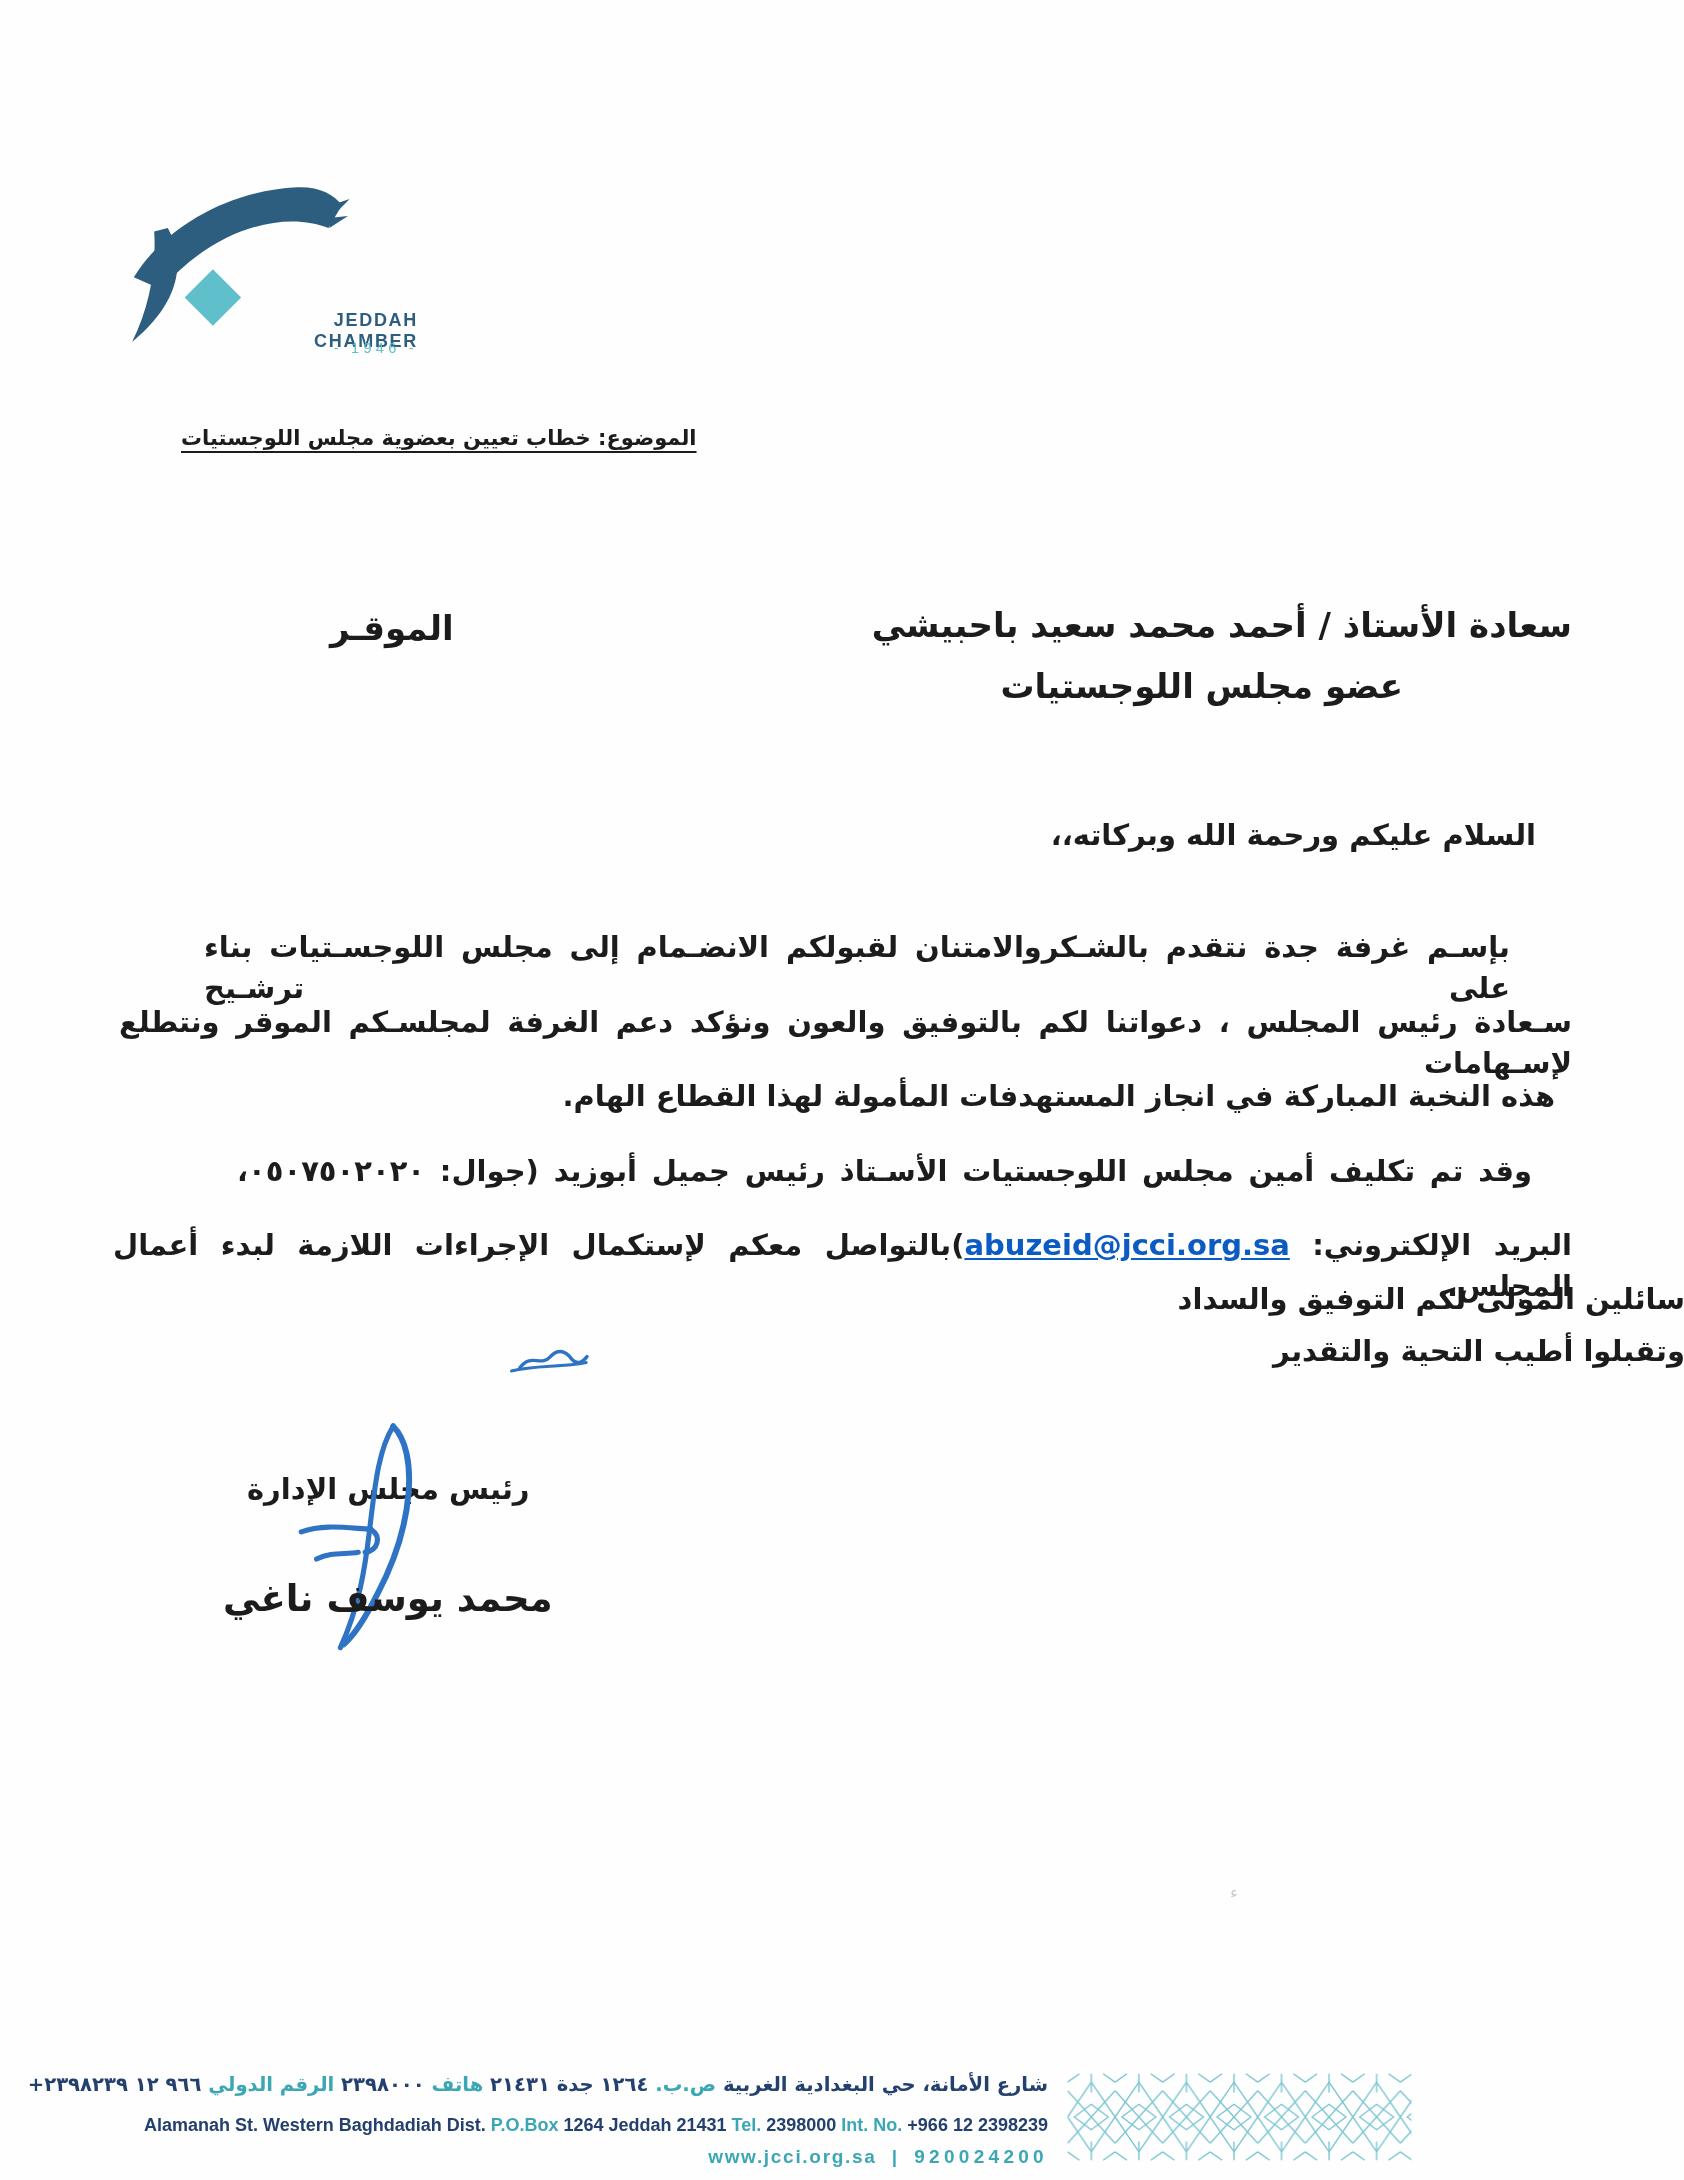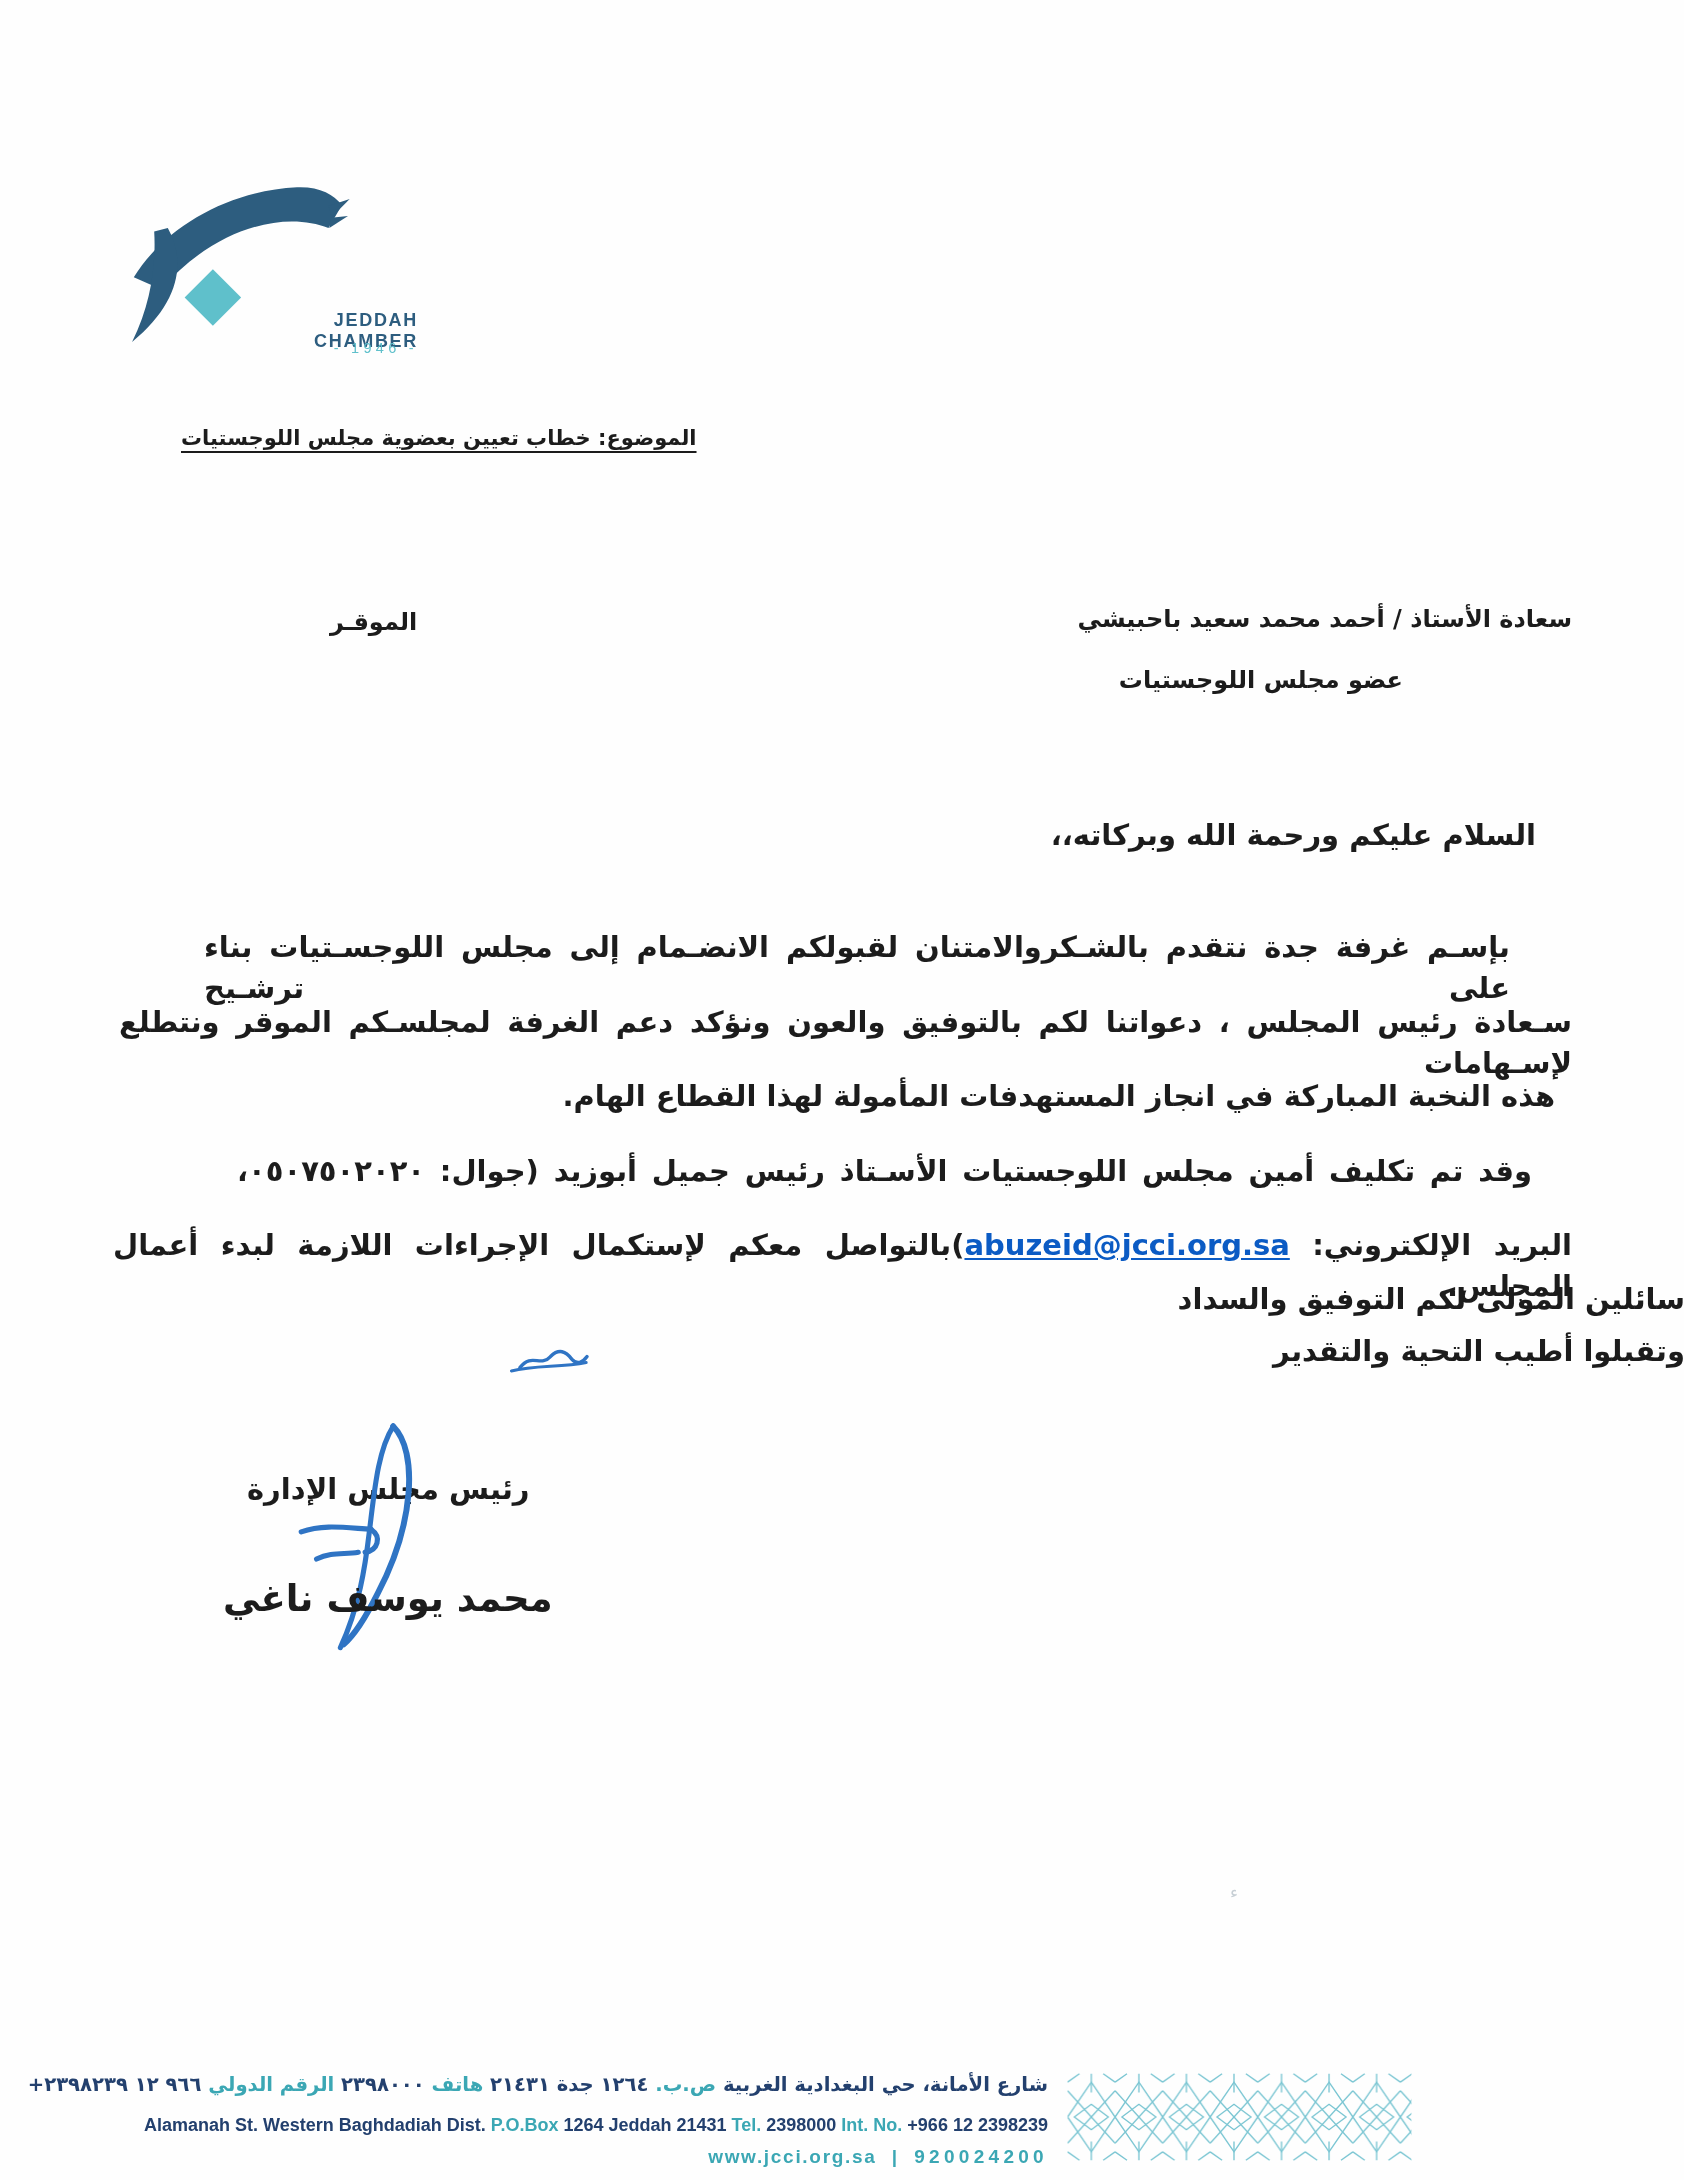--- a/index.html
+++ b/index.html
@@ -26,21 +26,21 @@
   #logo-year{font-size:14.5px;letter-spacing:4.3px;color:var(--logo-teal,#4fb3c1);font-family:"Liberation Sans",sans-serif;}
 
   
   #subject{
     font-size:21px;
     text-decoration:underline;
     text-underline-offset:6px;
     text-decoration-thickness:1.7px;
   }
 
-  .h1{font-size:24px;line-height:1.35;}
+  .h1{font-size:34px;line-height:1.35;}
   .body-line{font-size:29px;line-height:1.4;font-weight:600;}
 
   #email-link{color:var(--link,#0b5bc4);text-decoration:underline;text-underline-offset:3.4px;unicode-bidi:isolate;direction:ltr;}
 
   
   .f-ar{font-size:19.6px;font-weight:bold;}
   .f-en{font-size:18px;font-weight:bold;font-family:"Liberation Sans",sans-serif;}
   .f-web{font-size:19px;font-weight:bold;font-family:"Liberation Sans",sans-serif;letter-spacing:1.7px;color:var(--teal,#3ba7b4);}
   .c-navy{color:var(--navy,#23406e);}
   .c-teal{color:var(--teal,#3ba7b4);}

